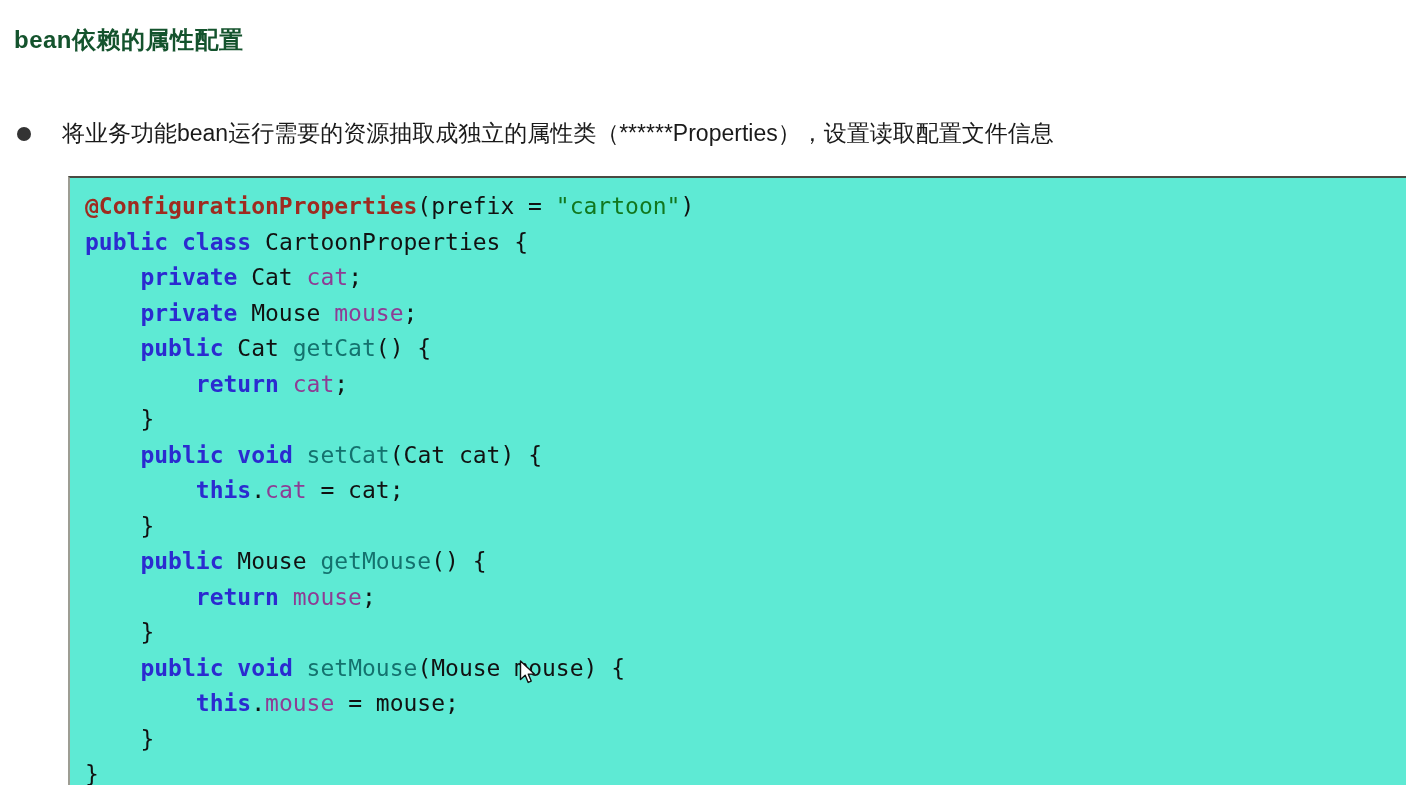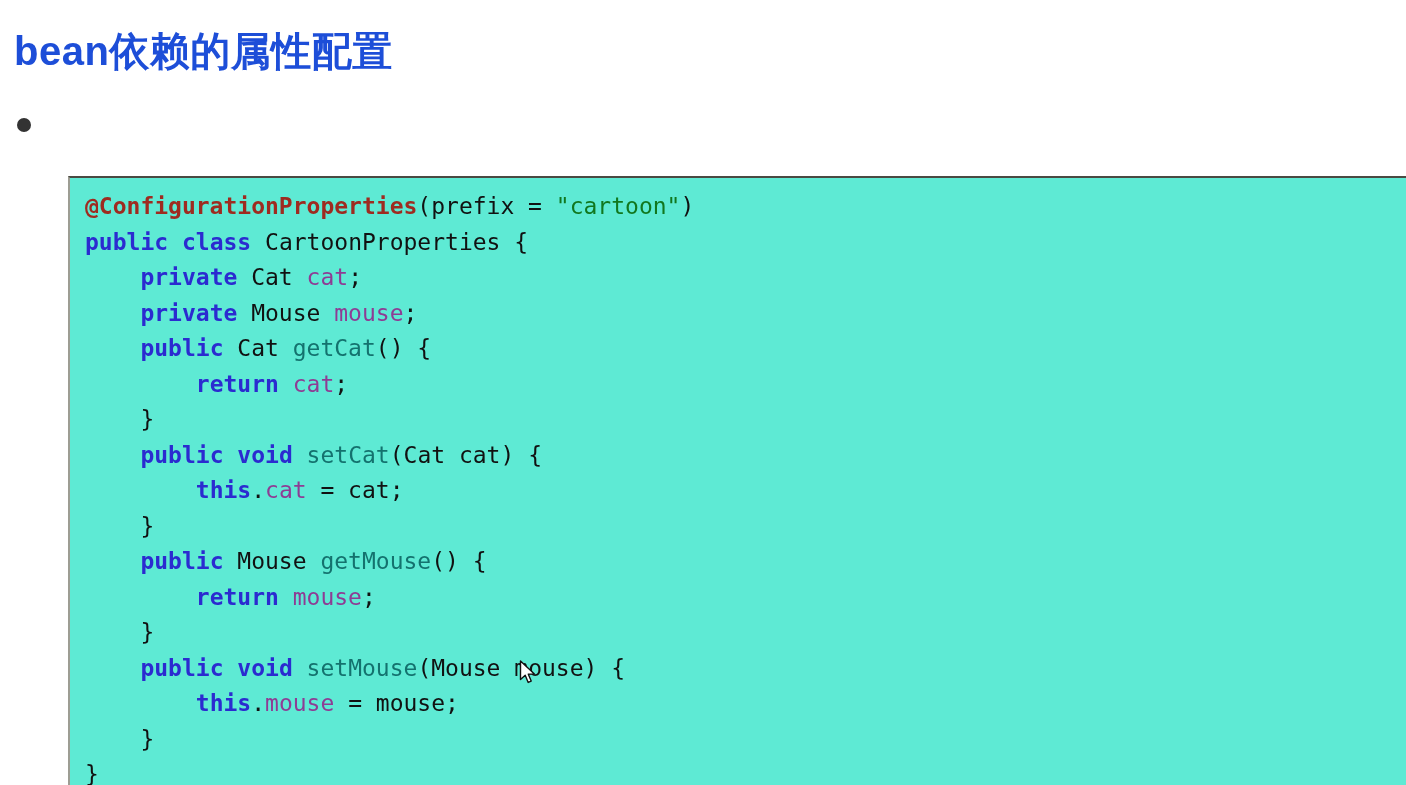--- a/index.html
+++ b/index.html
@@ -13,23 +13,23 @@
     font-family: "Liberation Sans", "DejaVu Sans", sans-serif;
     overflow: hidden;
     position: relative;
   }
 
   
   #slide-title {
     position: absolute;
     left: 14px;
     top: 24px;
-    font-size: 40px;
+    font-size: 24px;
     font-weight: bold;
-    color: #1d4ed8;
+    color: #14532d;
     letter-spacing: 0.5px;
     white-space: nowrap;
   }
 
   
   #bullet-row {
     position: absolute;
     left: 10px;
     top: 118px;
     width: 1396px;
@@ -93,20 +93,21 @@
     pointer-events: none;
   }
 </style>
 </head>
 <body>
 
 <div id="slide-title">bean依赖的属性配置</div>
 
 <div id="bullet-row">
   <span id="bullet-marker"></span>
+  <span id="bullet-text">将业务功能bean运行需要的资源抽取成独立的属性类（******Properties），设置读取配置文件信息</span>
 </div>
 
 <div id="code-block">
   <div id="code-inner"><div class="code-line"><span class="tok-annotation">@ConfigurationProperties</span><span class="tok-plain">(prefix = </span><span class="tok-string">"cartoon"</span><span class="tok-plain">)</span></div><div class="code-line"><span class="tok-keyword">public</span><span class="tok-plain"> </span><span class="tok-keyword">class</span><span class="tok-plain"> CartoonProperties {</span></div><div class="code-line"><span class="tok-plain">    </span><span class="tok-keyword">private</span><span class="tok-plain"> Cat </span><span class="tok-field">cat</span><span class="tok-plain">;</span></div><div class="code-line"><span class="tok-plain">    </span><span class="tok-keyword">private</span><span class="tok-plain"> Mouse </span><span class="tok-field">mouse</span><span class="tok-plain">;</span></div><div class="code-line"><span class="tok-plain">    </span><span class="tok-keyword">public</span><span class="tok-plain"> Cat </span><span class="tok-method">getCat</span><span class="tok-plain">() {</span></div><div class="code-line"><span class="tok-plain">        </span><span class="tok-keyword">return</span><span class="tok-plain"> </span><span class="tok-field">cat</span><span class="tok-plain">;</span></div><div class="code-line"><span class="tok-plain">    }</span></div><div class="code-line"><span class="tok-plain">    </span><span class="tok-keyword">public</span><span class="tok-plain"> </span><span class="tok-keyword">void</span><span class="tok-plain"> </span><span class="tok-method">setCat</span><span class="tok-plain">(Cat cat) {</span></div><div class="code-line"><span class="tok-plain">        </span><span class="tok-keyword">this</span><span class="tok-plain">.</span><span class="tok-field">cat</span><span class="tok-plain"> = cat;</span></div><div class="code-line"><span class="tok-plain">    }</span></div><div class="code-line"><span class="tok-plain">    </span><span class="tok-keyword">public</span><span class="tok-plain"> Mouse </span><span class="tok-method">getMouse</span><span class="tok-plain">() {</span></div><div class="code-line"><span class="tok-plain">        </span><span class="tok-keyword">return</span><span class="tok-plain"> </span><span class="tok-field">mouse</span><span class="tok-plain">;</span></div><div class="code-line"><span class="tok-plain">    }</span></div><div class="code-line"><span class="tok-plain">    </span><span class="tok-keyword">public</span><span class="tok-plain"> </span><span class="tok-keyword">void</span><span class="tok-plain"> </span><span class="tok-method">setMouse</span><span class="tok-plain">(Mouse mouse) {</span></div><div class="code-line"><span class="tok-plain">        </span><span class="tok-keyword">this</span><span class="tok-plain">.</span><span class="tok-field">mouse</span><span class="tok-plain"> = mouse;</span></div><div class="code-line"><span class="tok-plain">    }</span></div><div class="code-line"><span class="tok-plain">}</span></div></div>
 </div>
 
 <svg id="mouse-cursor" viewBox="0 0 18 26" xmlns="http://www.w3.org/2000/svg" style="left: 519px; top: 660px;">
   <path d="M1.5 1 L1.5 19.5 L6.2 15.2 L9.2 22.4 L12.2 21.1 L9.3 14.2 L15.4 13.9 Z" fill="#ffffff" stroke="#111111" stroke-width="1.4" stroke-linejoin="round"></path>
 </svg>
 

